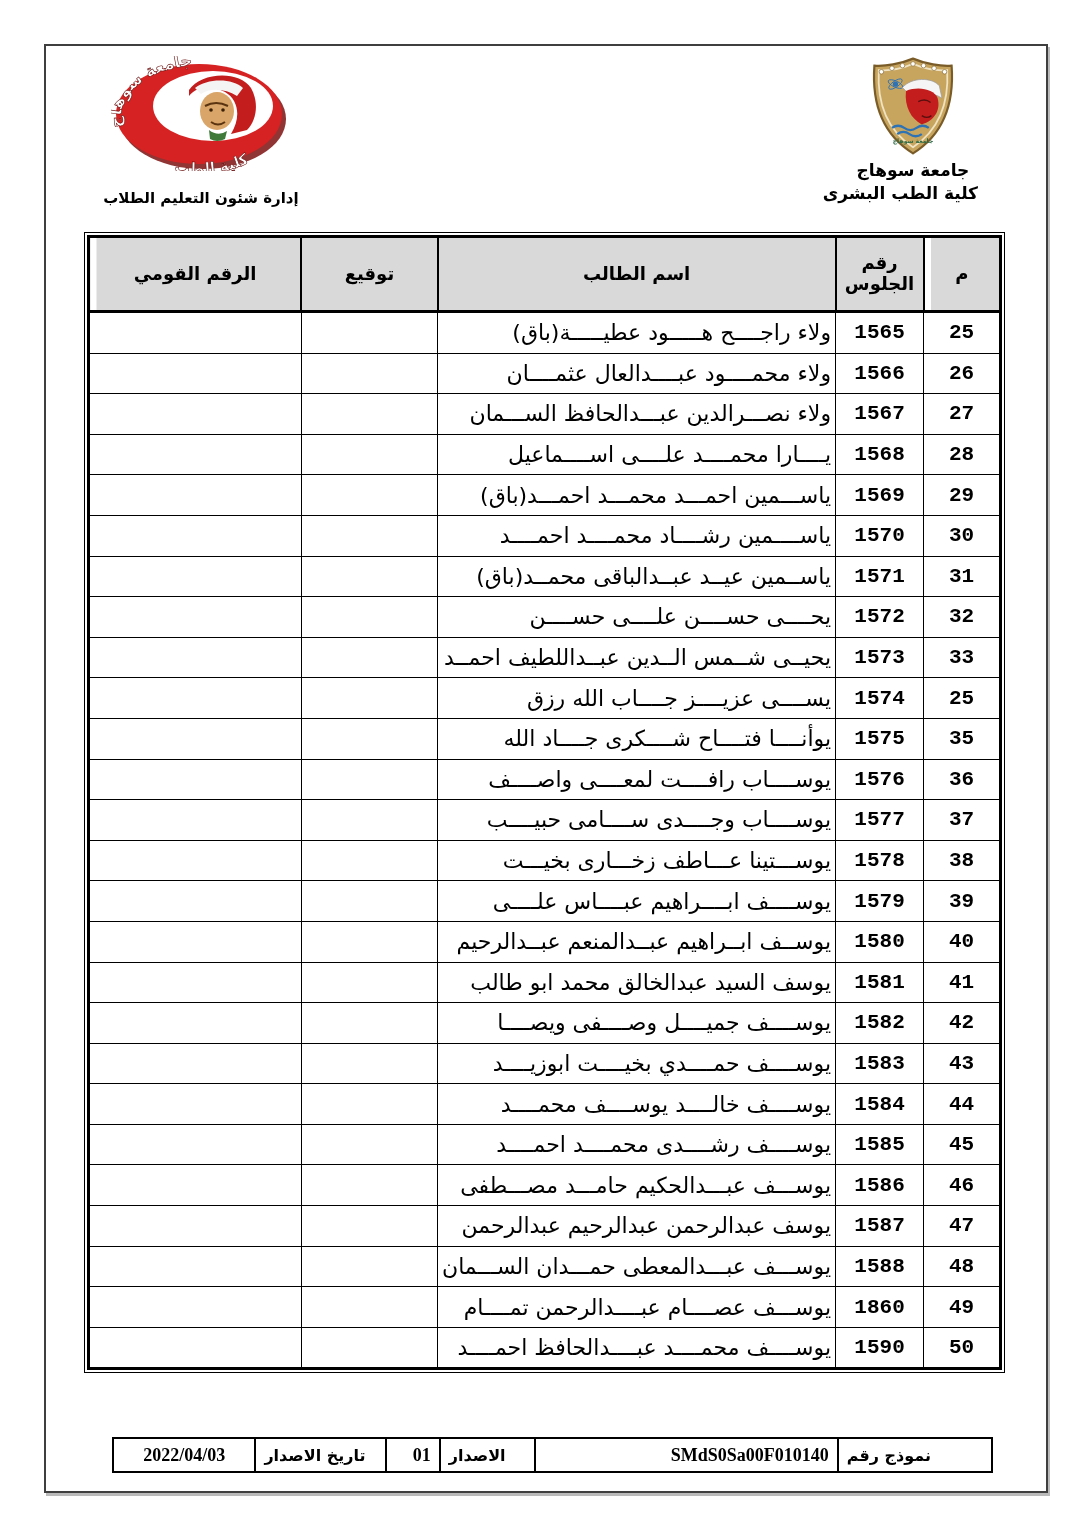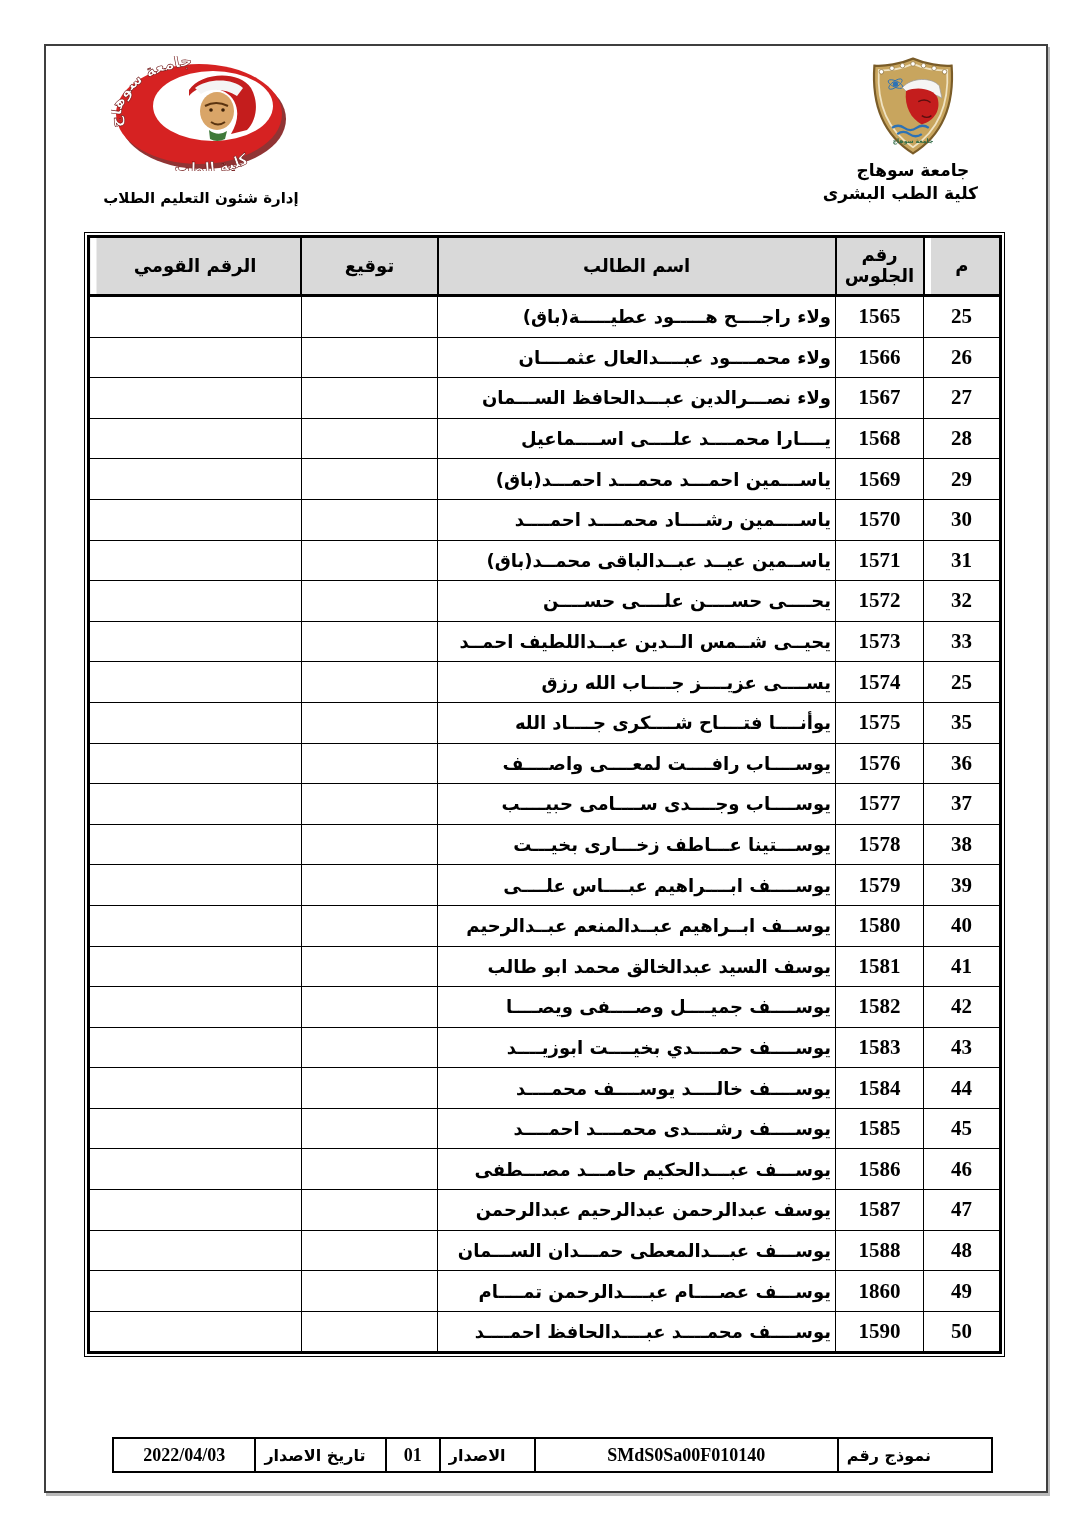--- a/index.html
+++ b/index.html
@@ -32,45 +32,45 @@
   .main-table-wrap{
     position:absolute;left:84px;top:232px;width:915px;
     border:1.5px solid var(--ink);padding:2px;background:#fff;
   }
   table.main{
     border-collapse:collapse;table-layout:fixed;width:100%;direction:rtl;
     border:3px solid var(--ink);
   }
   table.main th{
     background:var(--hdr-bg);border:2px solid var(--ink);border-bottom:3px solid var(--ink);
-    height:56px;font-size:18px;font-weight:bold;text-align:center;vertical-align:middle;padding:0;
+    height:56px;font-size:18px;font-weight:bold;text-align:center;vertical-align:middle;padding:8px;
     line-height:1.15;
   }
   table.main th.strip-left{
     background-image:linear-gradient(to left,var(--hdr-bg) calc(100% - 6px),#fff calc(100% - 6px));
   }
   table.main td{
     border:1.6px solid var(--ink);height:39.6px;padding:0 4px;vertical-align:middle;
     overflow:hidden;white-space:nowrap;
   }
-  td.c-name{font-weight:bold;font-size:18px;text-align:right;padding-right:5px;}
+  td.c-name{font-weight:normal;font-size:22px;text-align:right;padding-right:5px;}
   td.c-num,td.c-seat{
-    font-family:Liberation Serif, serif;font-weight:bold;font-size:21px;text-align:center;
+    font-family:Liberation Mono, monospace;font-weight:bold;font-size:21px;text-align:center;
   }
   
   table.footer{
     position:absolute;left:112px;top:1437px;width:881px;height:36px;
     border-collapse:collapse;direction:rtl;table-layout:fixed;
   }
   table.footer td{
     border:2px solid var(--ink);font-weight:bold;vertical-align:middle;padding:0 8px;
     white-space:nowrap;overflow:hidden;
   }
   td.f-label{font-size:16px;text-align:left;}
-  td.f-value{font-family:"Liberation Serif",serif;font-size:18px;text-align:center;}
+  td.f-value{font-family:"Liberation Serif",serif;font-size:18px;}
   td.f-date{font-family:"Liberation Serif",serif;font-size:18px;text-align:center;}
 </style>
 </head>
 <body>
 
 <div class="page">
   <div class="frame"></div>
 
   <div class="hdr-left">
     <svg width="180" height="115" viewBox="0 0 180 115">

